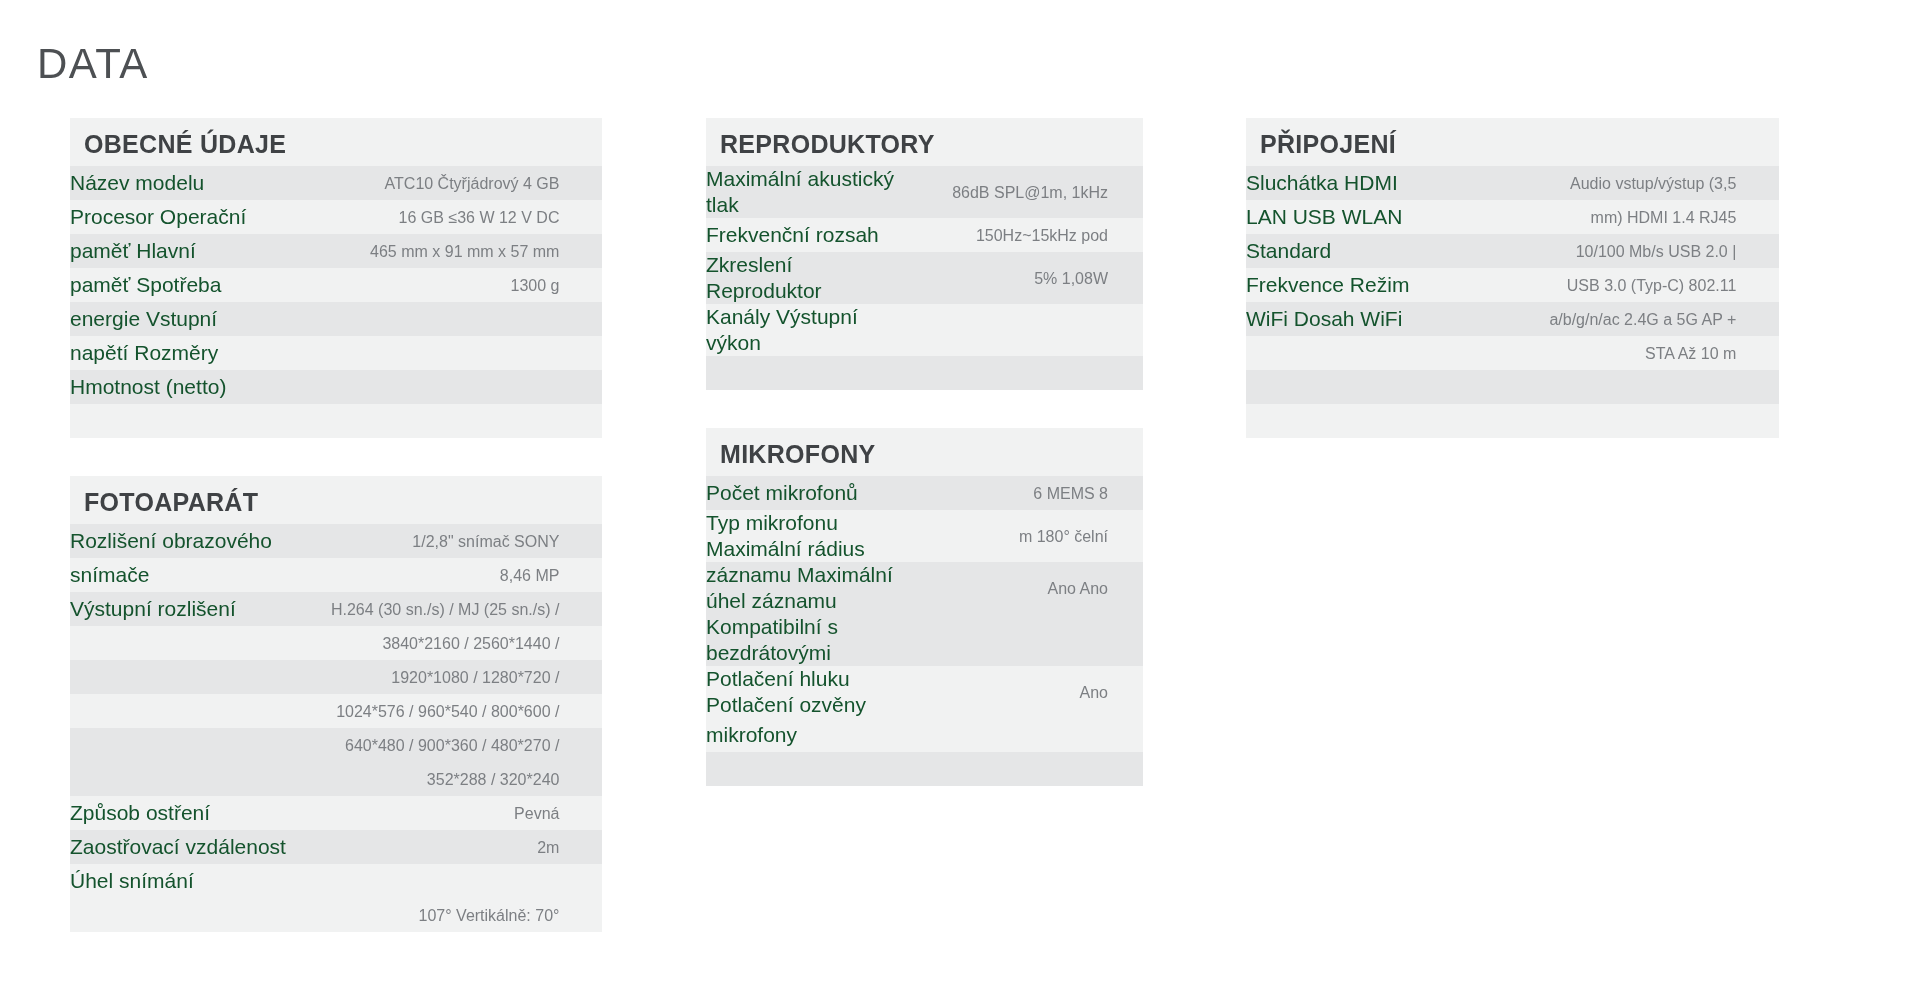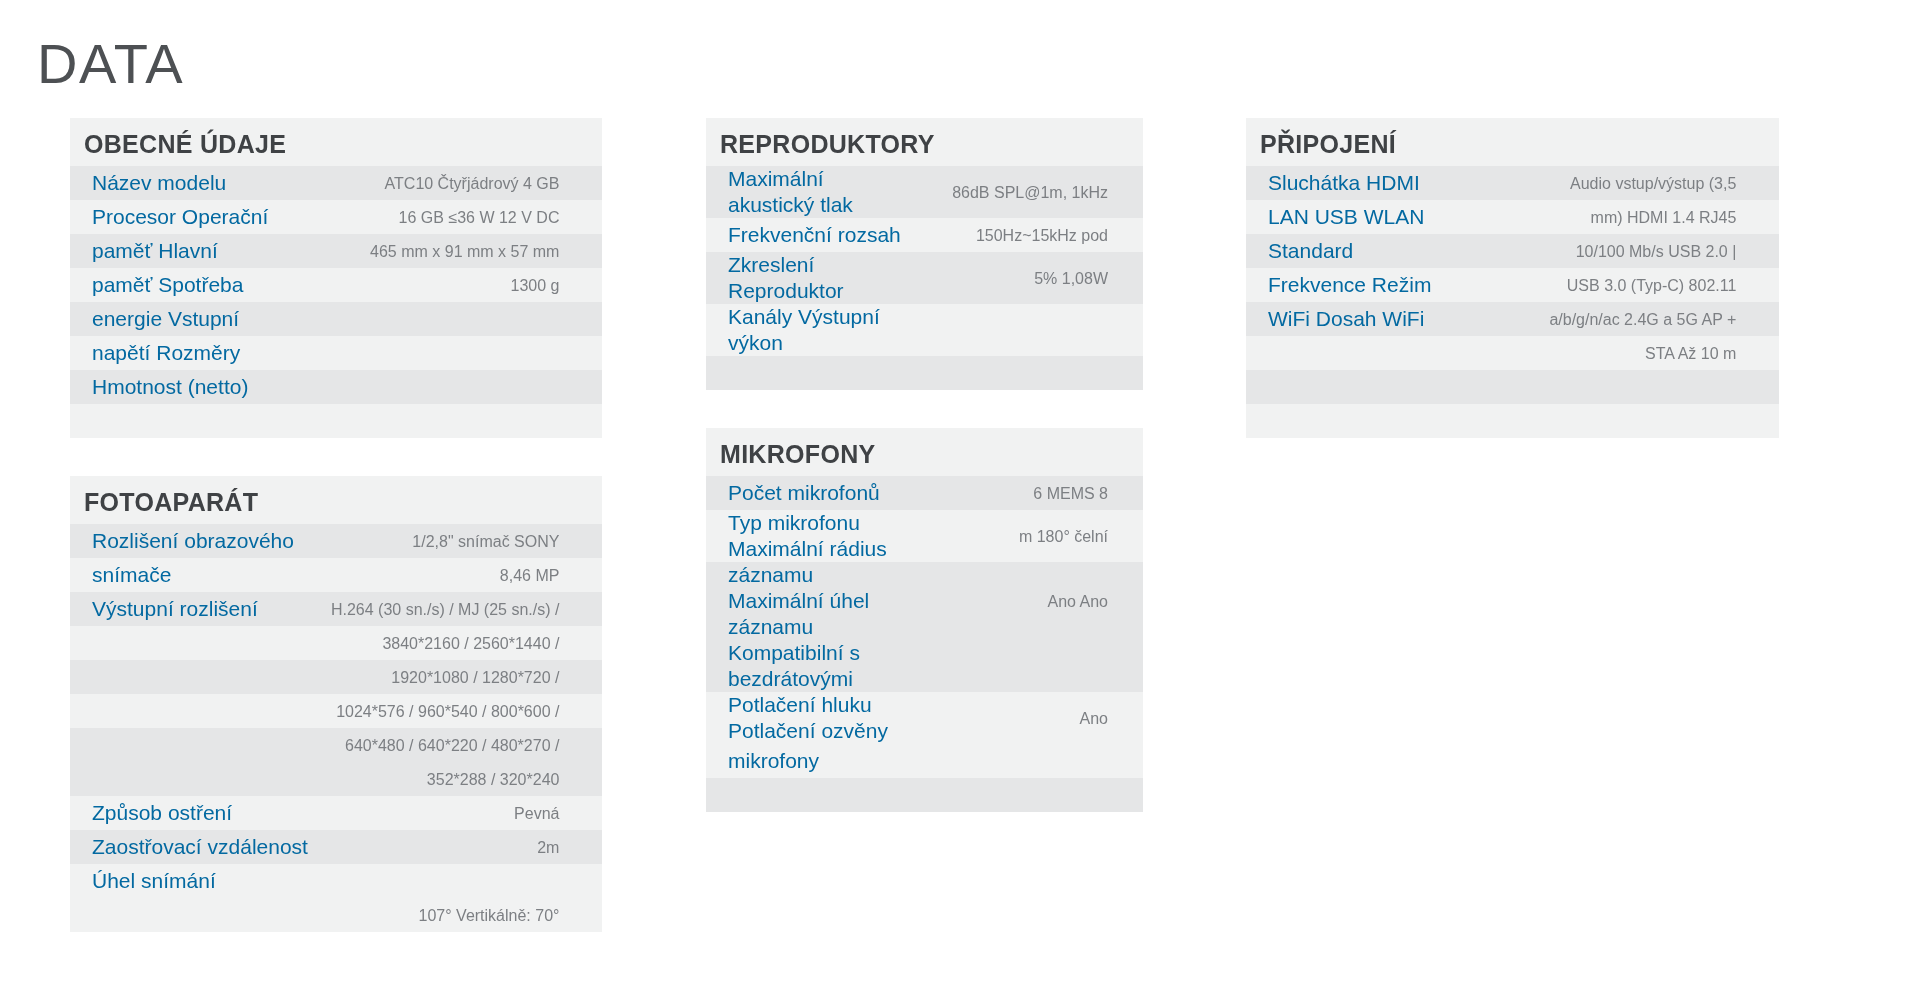--- a/index.html
+++ b/index.html
@@ -10,21 +10,21 @@
   }
   .page {
     width: 1920px;
     min-height: 986px;
     box-sizing: border-box;
     padding: 34px 0 40px 37px;
     background: #ffffff;
   }
   h1.page-title {
     margin: 0 0 24px 0;
-    font-size: 56px;
+    font-size: 42px;
     line-height: 60px;
     font-weight: 400;
     letter-spacing: 1.5px;
     color: #4d5053;
   }
   .cols {
     display: flex;
     align-items: flex-start;
   }
   .col { display: block; }
@@ -50,24 +50,24 @@
     align-items: center;
     min-height: 34px;
   }
   .row.dark { background: #e5e6e7; }
   .row.light { background: transparent; }
   .cell {
     box-sizing: border-box;
   }
   .cell.label {
     width: 48%;
-    padding-left: 22px;
+    padding-left: 0;
     padding-right: 6px;
     font-size: 21px;
-    color: #0369a1;
+    color: #14532d;
     line-height: 26px;
   }
   .cell.value {
     width: 44%;
     text-align: right;
     font-size: 16px;
     color: #7c7f83;
     line-height: 25px;
   }
 </style>
@@ -135,21 +135,21 @@
           <div class="row dark">
             <div class="cell label"></div>
             <div class="cell value">1920*1080 / 1280*720 /</div>
           </div>
           <div class="row light">
             <div class="cell label"></div>
             <div class="cell value">1024*576 / 960*540 / 800*600 /</div>
           </div>
           <div class="row dark">
             <div class="cell label"></div>
-            <div class="cell value">640*480 / 640*220 / 480*270 /</div>
+            <div class="cell value">640*480 / 900*360 / 480*270 /</div>
           </div>
           <div class="row dark">
             <div class="cell label"></div>
             <div class="cell value">352*288 / 320*240</div>
           </div>
           <div class="row light">
             <div class="cell label">Způsob ostření</div>
             <div class="cell value">Pevná</div>
           </div>
           <div class="row dark">

